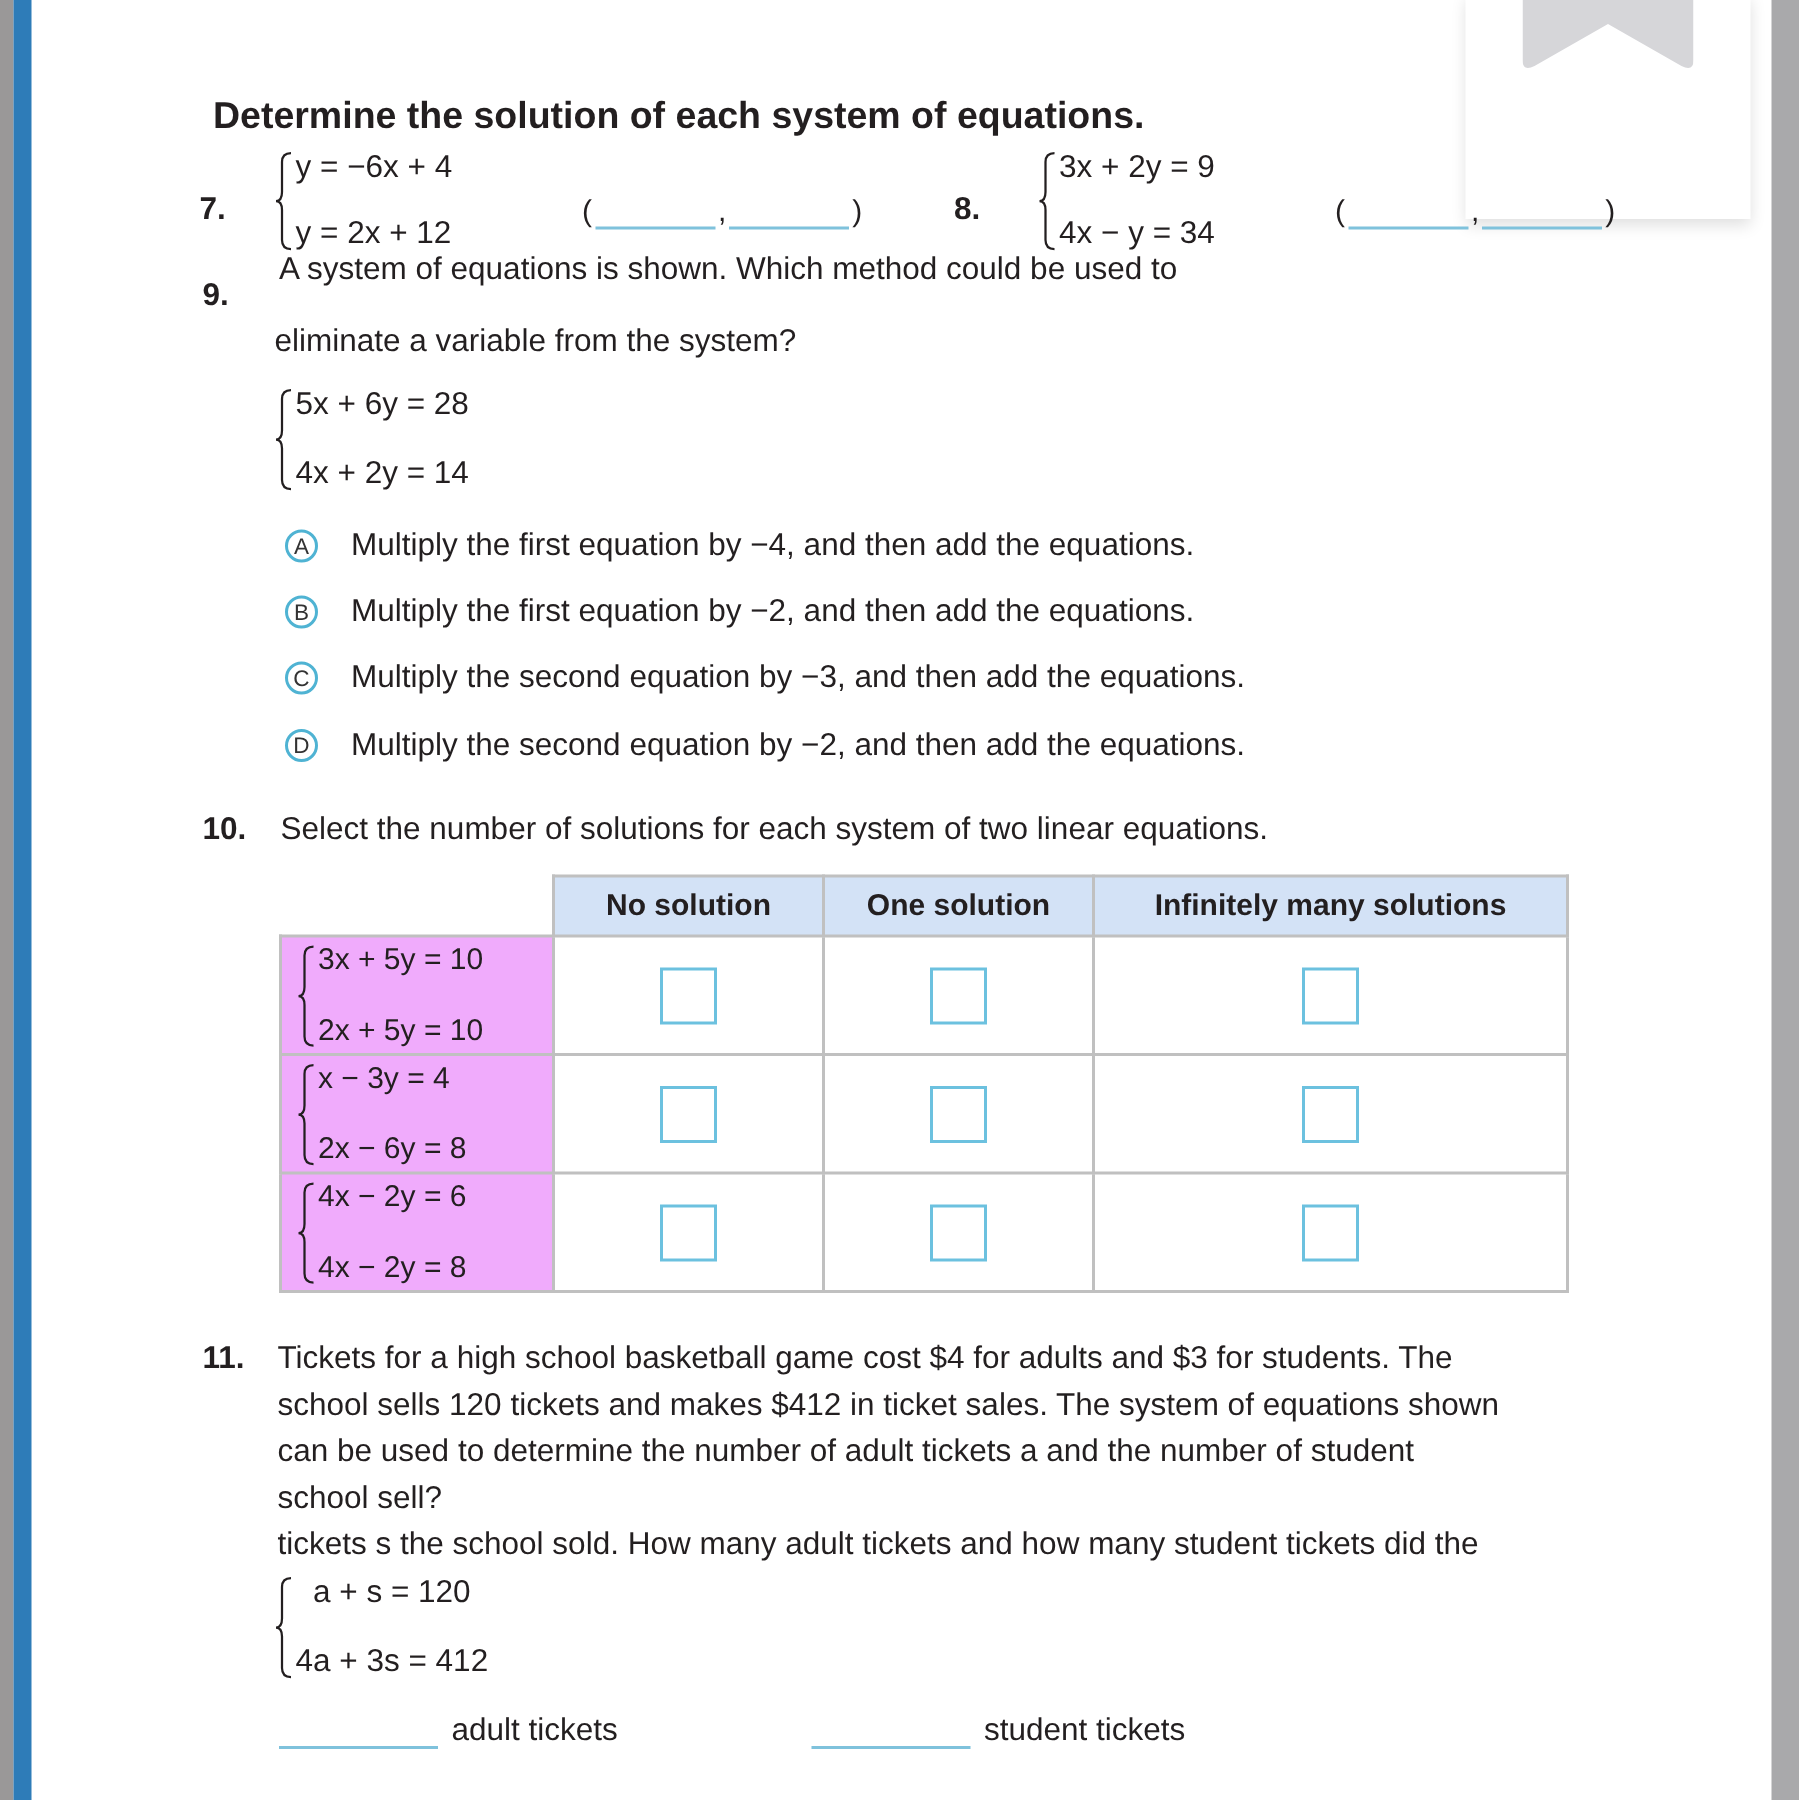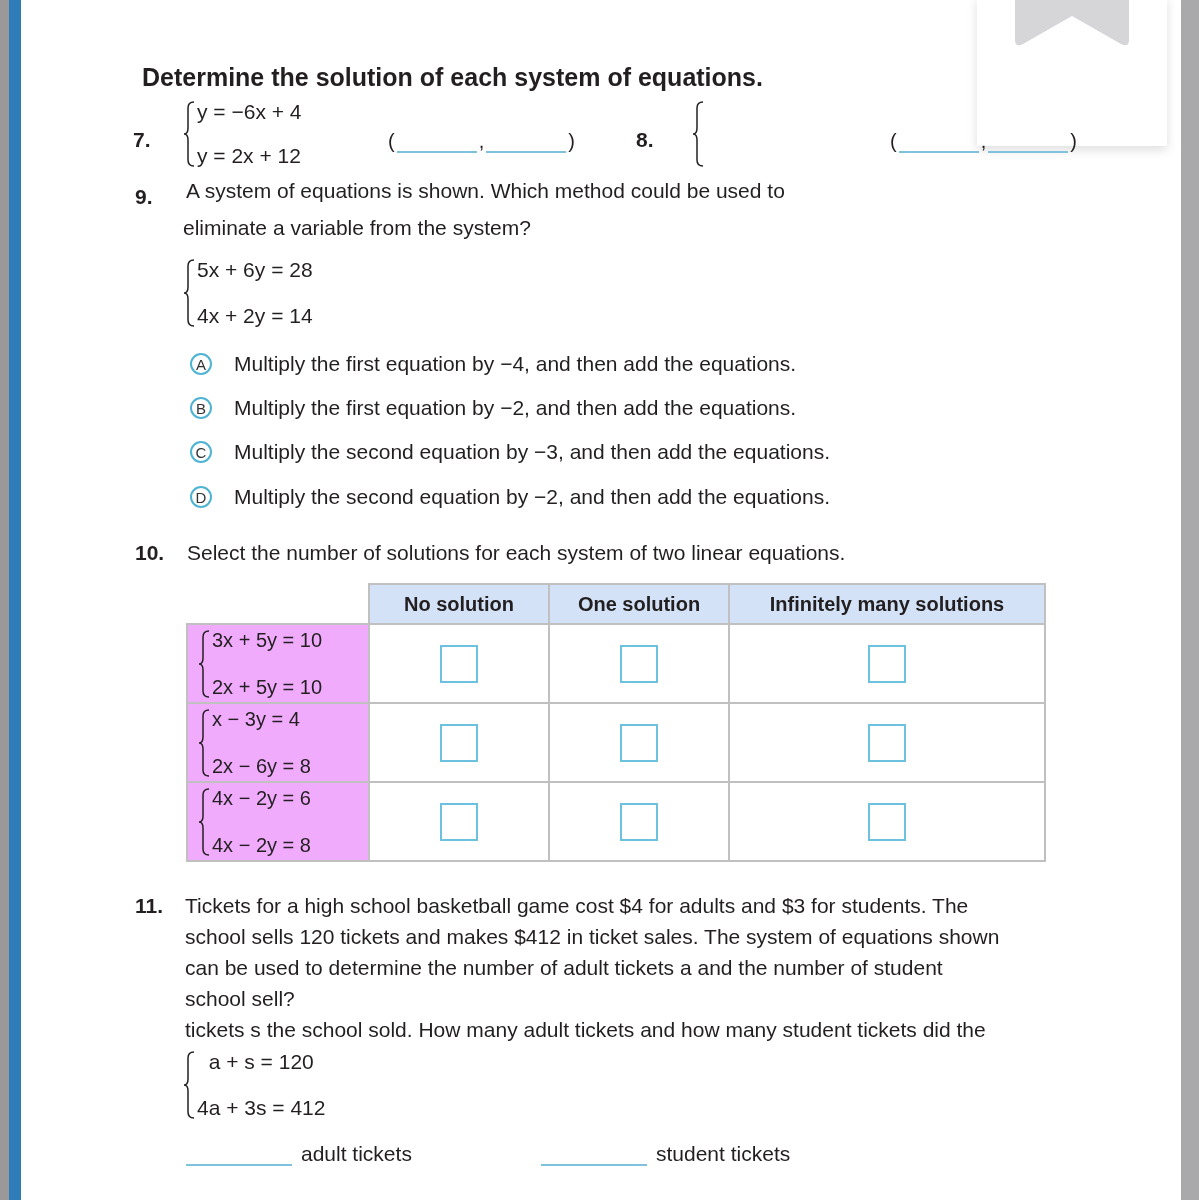--- a/index.html
+++ b/index.html
@@ -85,31 +85,35 @@
   <span>,</span>
   <span class="blank"></span>
   <span>)</span>
 </div>
 
 <div class="abs qnum" style="left:636px; top:128px;">8.</div>
 <div class="sys" style="left:692px; top:100px; height:68px;">
   <svg class="bracesvg" viewBox="0 0 12 68" preserveAspectRatio="none">
     <path d="M11 2 Q5 2 5 8 V28 Q5 34 1 34 Q5 34 5 40 V60 Q5 66 11 66" fill="none" stroke="#231f20" stroke-width="1.5"></path>
   </svg>
+  <div class="lines">
+    <span>3x + 2y = 9</span>
+    <span>4x − y = 34</span>
+  </div>
 </div>
 <div class="pair" style="left:890px; top:130px;">
   <span>(</span>
   <span class="blank"></span>
   <span>,</span>
   <span class="blank"></span>
   <span>)</span>
 </div>
 
 <div class="abs qnum" style="left:135px; top:185px;">9.</div>
-<div class="abs txt" style="left:186px; top:179px;">A system of equations is shown. Which method could be used to</div>
+<div class="abs txt" style="left:186px; top:168px;">A system of equations is shown. Which method could be used to</div>
 <div class="abs txt" style="left:183px; top:216px;">eliminate a variable from the system?</div>
 <div class="sys" style="left:183px; top:258px; height:70px;">
   <svg class="bracesvg" viewBox="0 0 12 70" preserveAspectRatio="none">
     <path d="M11 2 Q5 2 5 8 V29 Q5 35 1 35 Q5 35 5 41 V62 Q5 68 11 68" fill="none" stroke="#231f20" stroke-width="1.5"></path>
   </svg>
   <div class="lines">
     <span>5x + 6y = 28</span>
     <span>4x + 2y = 14</span>
   </div>
 </div>

